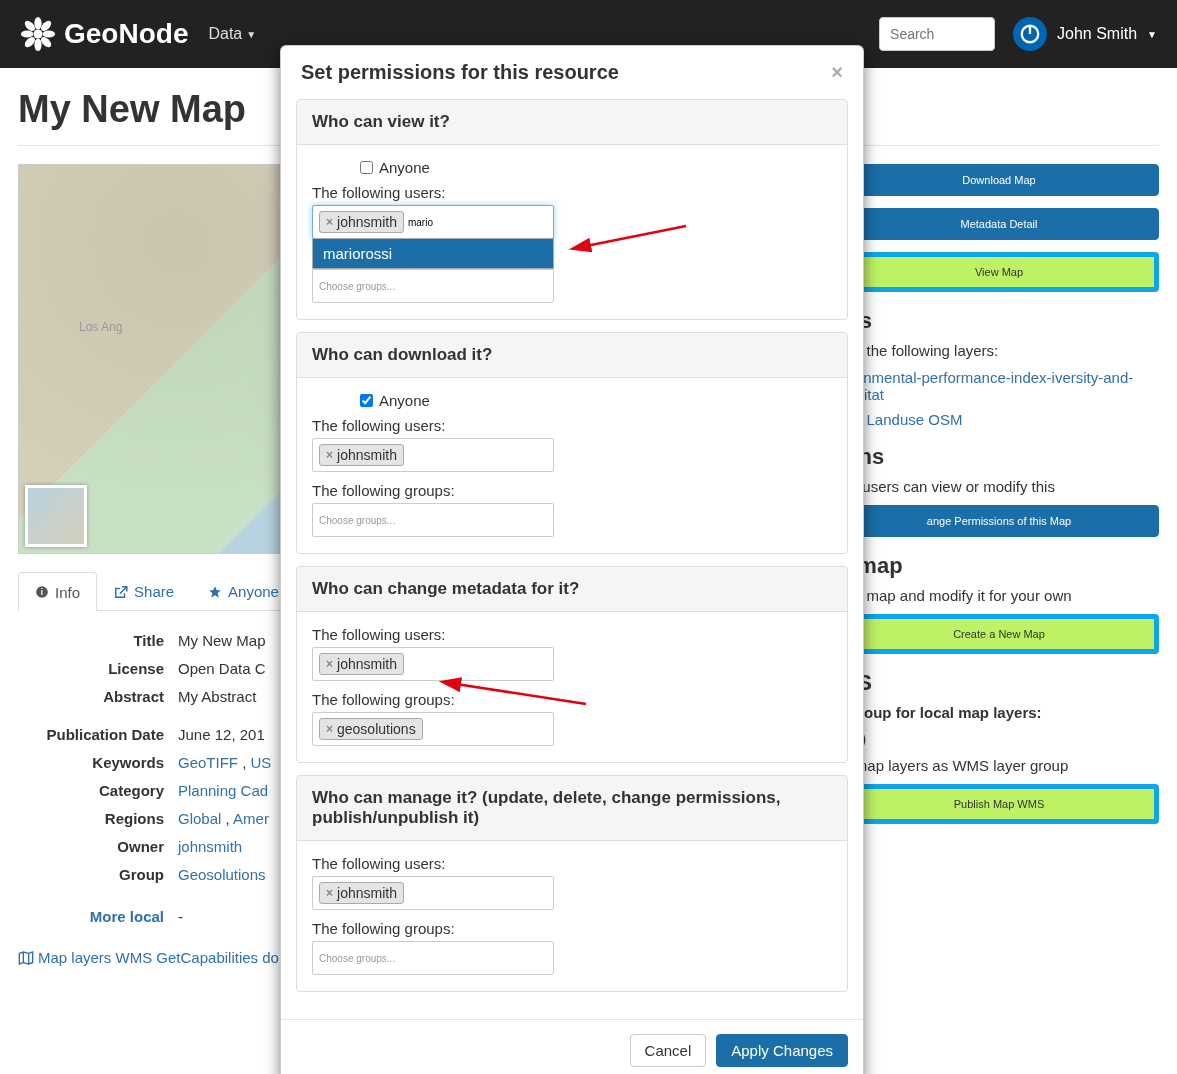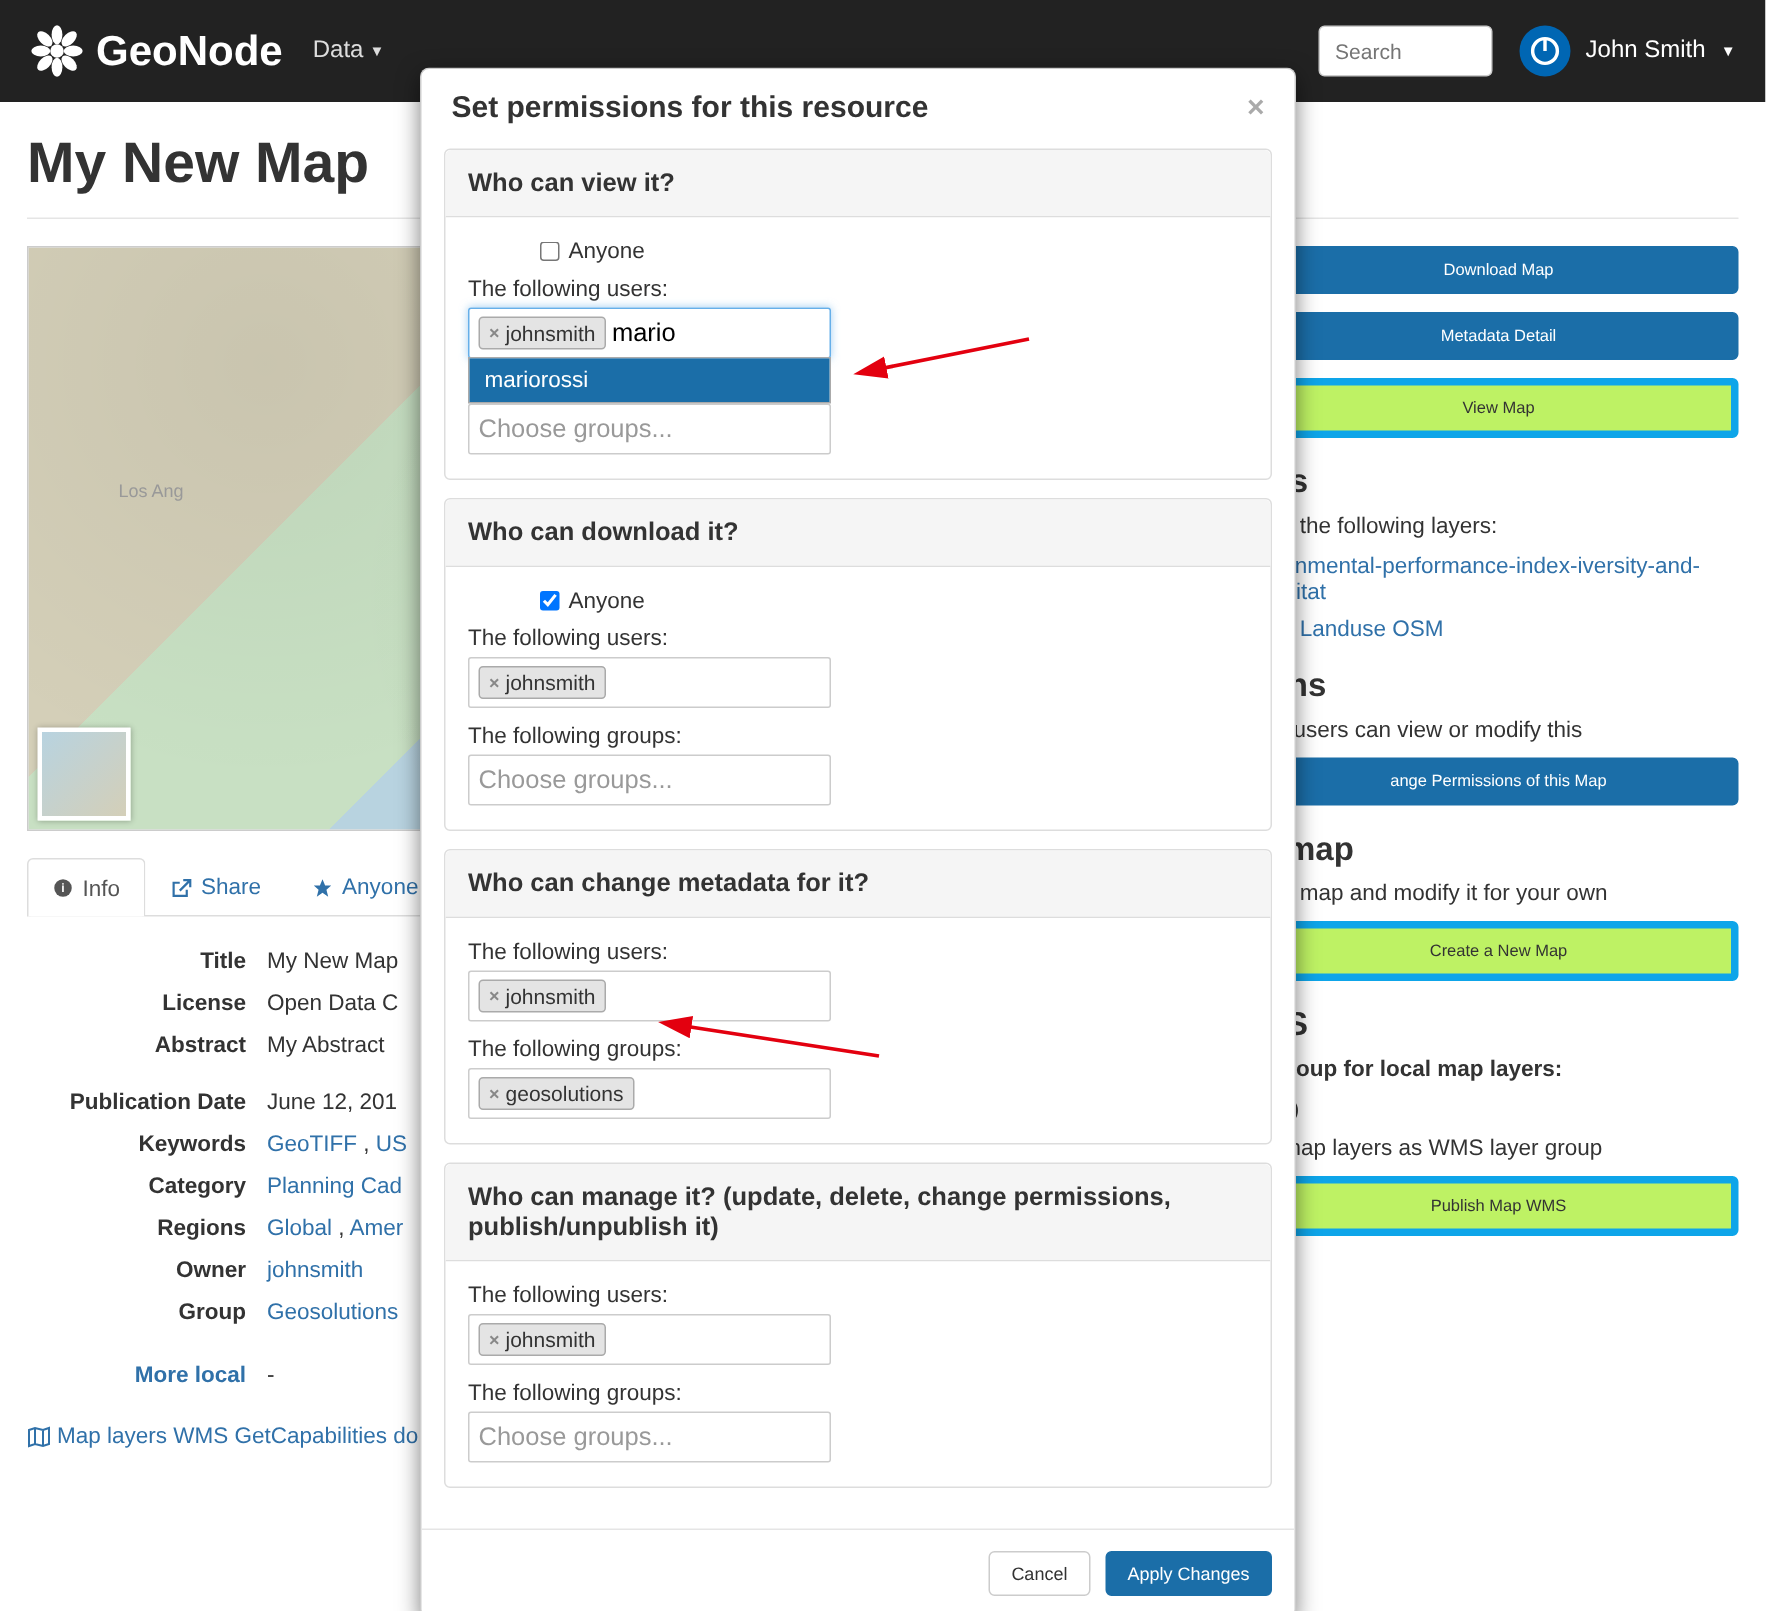--- a/index.html
+++ b/index.html
@@ -66,28 +66,28 @@
 .panel-heading { background: #f5f5f5; padding: 12px 15px; font-size: 17px; font-weight: 600; border-bottom: 1px solid #ddd; border-radius: 4px 4px 0 0; }
 .panel-body { padding: 14px 15px 16px; }
 
 .checkbox-row { display: flex; align-items: center; gap: 6px; margin-bottom: 8px; font-size: 15px; padding-left: 48px; }
 .field-label { font-size: 15px; margin-bottom: 4px; }
 
 .tagbox { border: 1px solid #ccc; border-radius: 2px; padding: 4px 6px; width: 242px; min-height: 34px; display: flex; flex-wrap: wrap; align-items: center; gap: 4px; position: relative; }
 .tagbox.focused { border-color: #66afe9; box-shadow: 0 0 6px rgba(102,175,233,.6); }
 .tag { background: #e4e4e4; border: 1px solid #aaa; border-radius: 3px; padding: 2px 6px; font-size: 14px; display: flex; align-items: center; gap: 4px; color: #333; }
 .tag-x { color: #888; font-weight: 700; cursor: pointer; font-size: 12px; }
-.tag-input { border: none; outline: none; font-size: 17px; flex: 1; min-width: 40px; }
+.tag-input { border: none; outline: none; font-size: 10px; flex: 1; min-width: 40px; }
 .tag-input::placeholder { color: #999; }
 
 .dropdown { position: absolute; left: -1px; right: -1px; top: 100%; background: #fff; border: 1px solid #aaa; z-index: 10; }
 .dropdown-item { padding: 6px 10px; background: #1b6ea8; color: #fff; cursor: pointer; font-size: 15px; }
 
 .modal-footer { border-top: 1px solid #e5e5e5; padding: 14px 15px; display: flex; justify-content: flex-end; gap: 10px; }
-.btn-sm { padding: 7px 14px; border-radius: 4px; font-size: 12px; cursor: pointer; }
+.btn-sm { padding: 7px 14px; border-radius: 4px; font-size: 15px; cursor: pointer; }
 .btn-cancel { background: #fff; border: 1px solid #ccc; color: #333; }
 .btn-apply { background: #1b6ea8; border: 1px solid #1b6ea8; color: #fff; }
 
 
 .arrow { position: absolute; pointer-events: none; }
 .arrow svg { overflow: visible; }
 
 .chev { font-size: 10px; }
 </style>
 </head>

